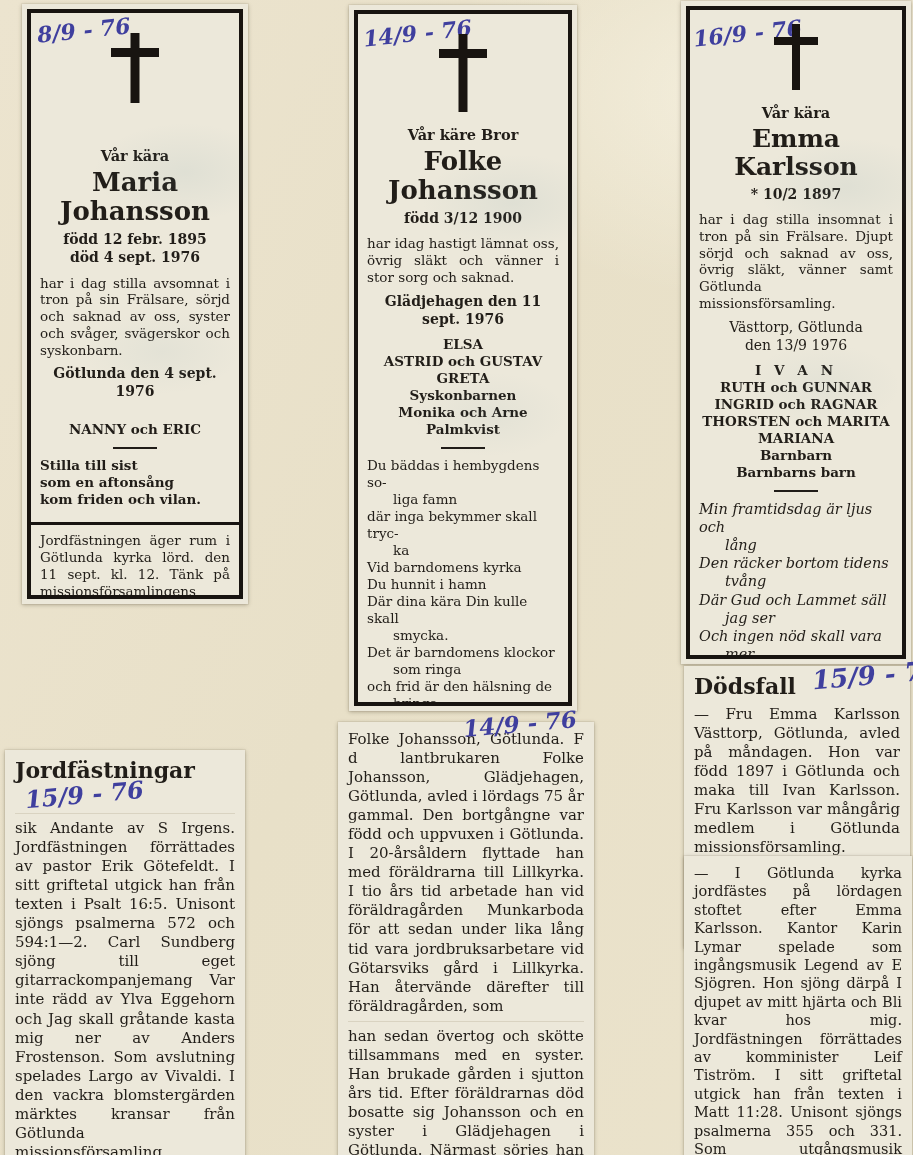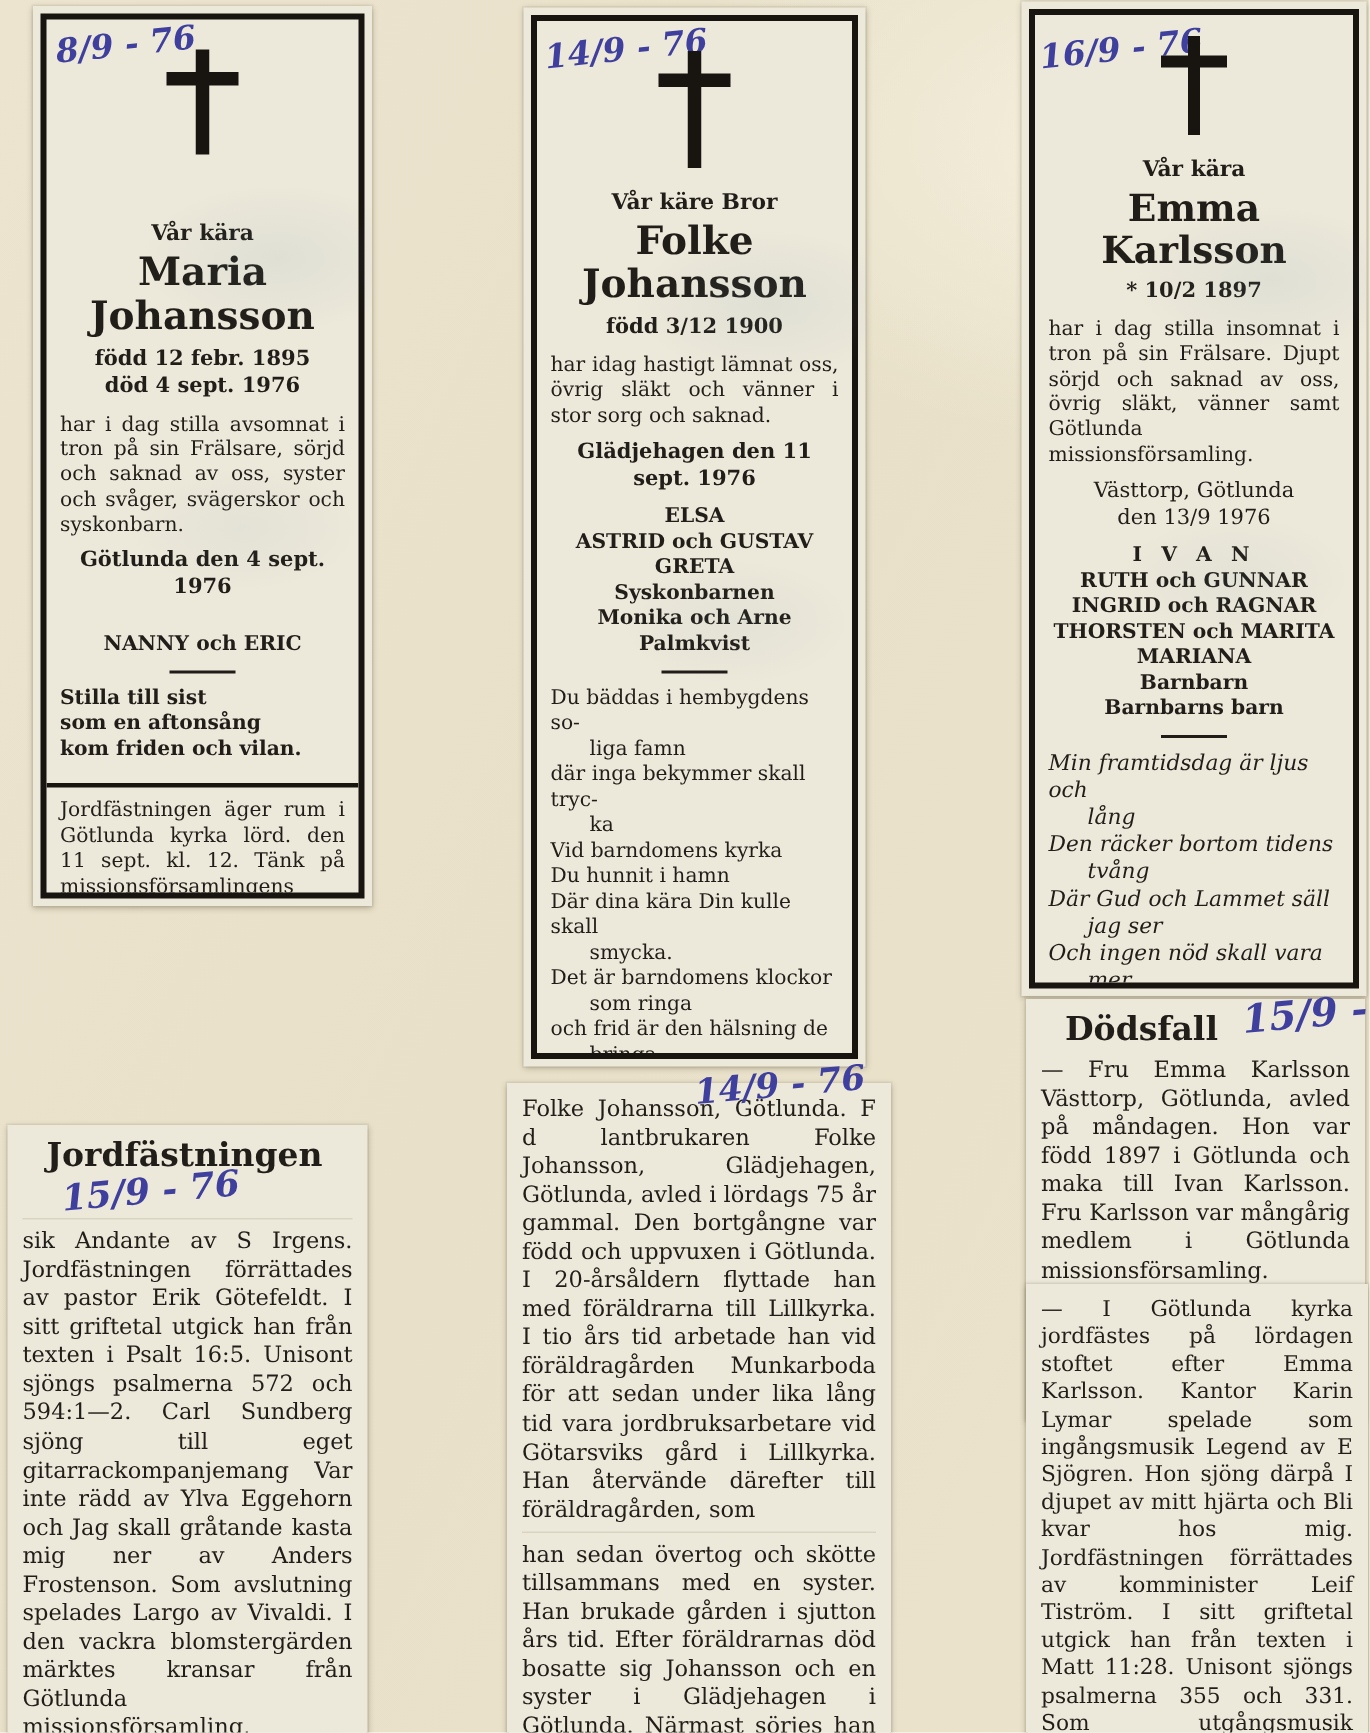--- a/index.html
+++ b/index.html
@@ -47,21 +47,21 @@
   .verse{font-size:13.5px;line-height:1.26;margin:2px 0;}
   .verse span{display:block;}
   .verse .ind{padding-left:26px;}
   .verse.bold{font-weight:bold;}
   .verse.ital{font-style:italic;font-size:14.5px;line-height:1.25;}
   .funeral-box{border-top:3px solid #181410;margin:8px -9px 0;padding:7px 9px 0;}
   .funeral{font-size:13.5px;line-height:1.26;text-align:justify;margin:0;}
   
   .article{padding:8px 10px 12px;font-size:15px;line-height:1.27;text-align:justify;}
   .article p{margin:0 0 2px;}
-  .article .titlerow{position:relative;margin:0 16px 6px;}
+  .article .titlerow{position:relative;margin:0 0 6px;}
   .article .title{font-size:22px;font-weight:bold;line-height:1.1;display:inline-block;}
   .article .hand{display:inline-block;font-size:24px;transform:rotate(-5deg);margin-left:10px;vertical-align:middle;}
   .article .hand.abs{position:absolute;}
   .lead{font-weight:normal;}
   .strip2{border-top:1px solid #d9d3c1;padding-top:5px;margin-top:5px !important;}
 </style>
 </head>
 <body>
 
 <div class="paper notice ghost" style="left:22px;top:4px;width:226px;height:600px;">
@@ -181,21 +181,21 @@
       <span class="ind">jag ser</span>
       <span>Och ingen nöd skall vara</span>
       <span class="ind">mer</span>
     </div>
 
   </div>
 </div>
 
 <div class="paper article" style="left:5px;top:750px;width:240px;">
   <div class="titlerow">
-    <span class="title">Jordfästningen</span>
+    <span class="title">Jordfästningar</span>
     <span class="hand">15/9 - 76</span>
   </div>
   <p class="strip2">sik Andante av S Irgens. Jordfästningen förrättades av pastor Erik Götefeldt. I sitt griftetal utgick han från texten i Psalt 16:5. Unisont sjöngs psalmerna 572 och 594:1—2. Carl Sundberg sjöng till eget gitarrackompanjemang Var inte rädd av Ylva Eggehorn och Jag skall gråtande kasta mig ner av Anders Frostenson. Som avslutning spelades Largo av Vivaldi. I den vackra blomstergärden märktes kransar från Götlunda missionsförsamling, pensionärer och personal vid Götgården.</p>
 </div>
 
 <div class="paper article" style="left:338px;top:722px;width:256px;">
   <span class="hand abs" style="top:-10px;left:115px;font-size:23px;">14/9 - 76</span>
   <p><span class="lead">Folke Johansson, Götlunda.</span>
     <span>F d lantbrukaren Folke Johansson, Glädjehagen, Götlunda, avled i lördags 75 år gammal. Den bortgångne var född och uppvuxen i Götlunda. I 20-årsåldern flyttade han med föräldrarna till Lillkyrka. I tio års tid arbetade han vid föräldragården Munkarboda för att sedan under lika lång tid vara jordbruksarbetare vid Götarsviks gård i Lillkyrka. Han återvände därefter till föräldragården, som</span></p>
   <p class="strip2">han sedan övertog och skötte tillsammans med en syster. Han brukade gården i sjutton års tid. Efter föräldrarnas död bosatte sig Johansson och en syster i Glädjehagen i Götlunda. Närmast sörjes han av systrar, svåger samt syskonbarn.</p>

